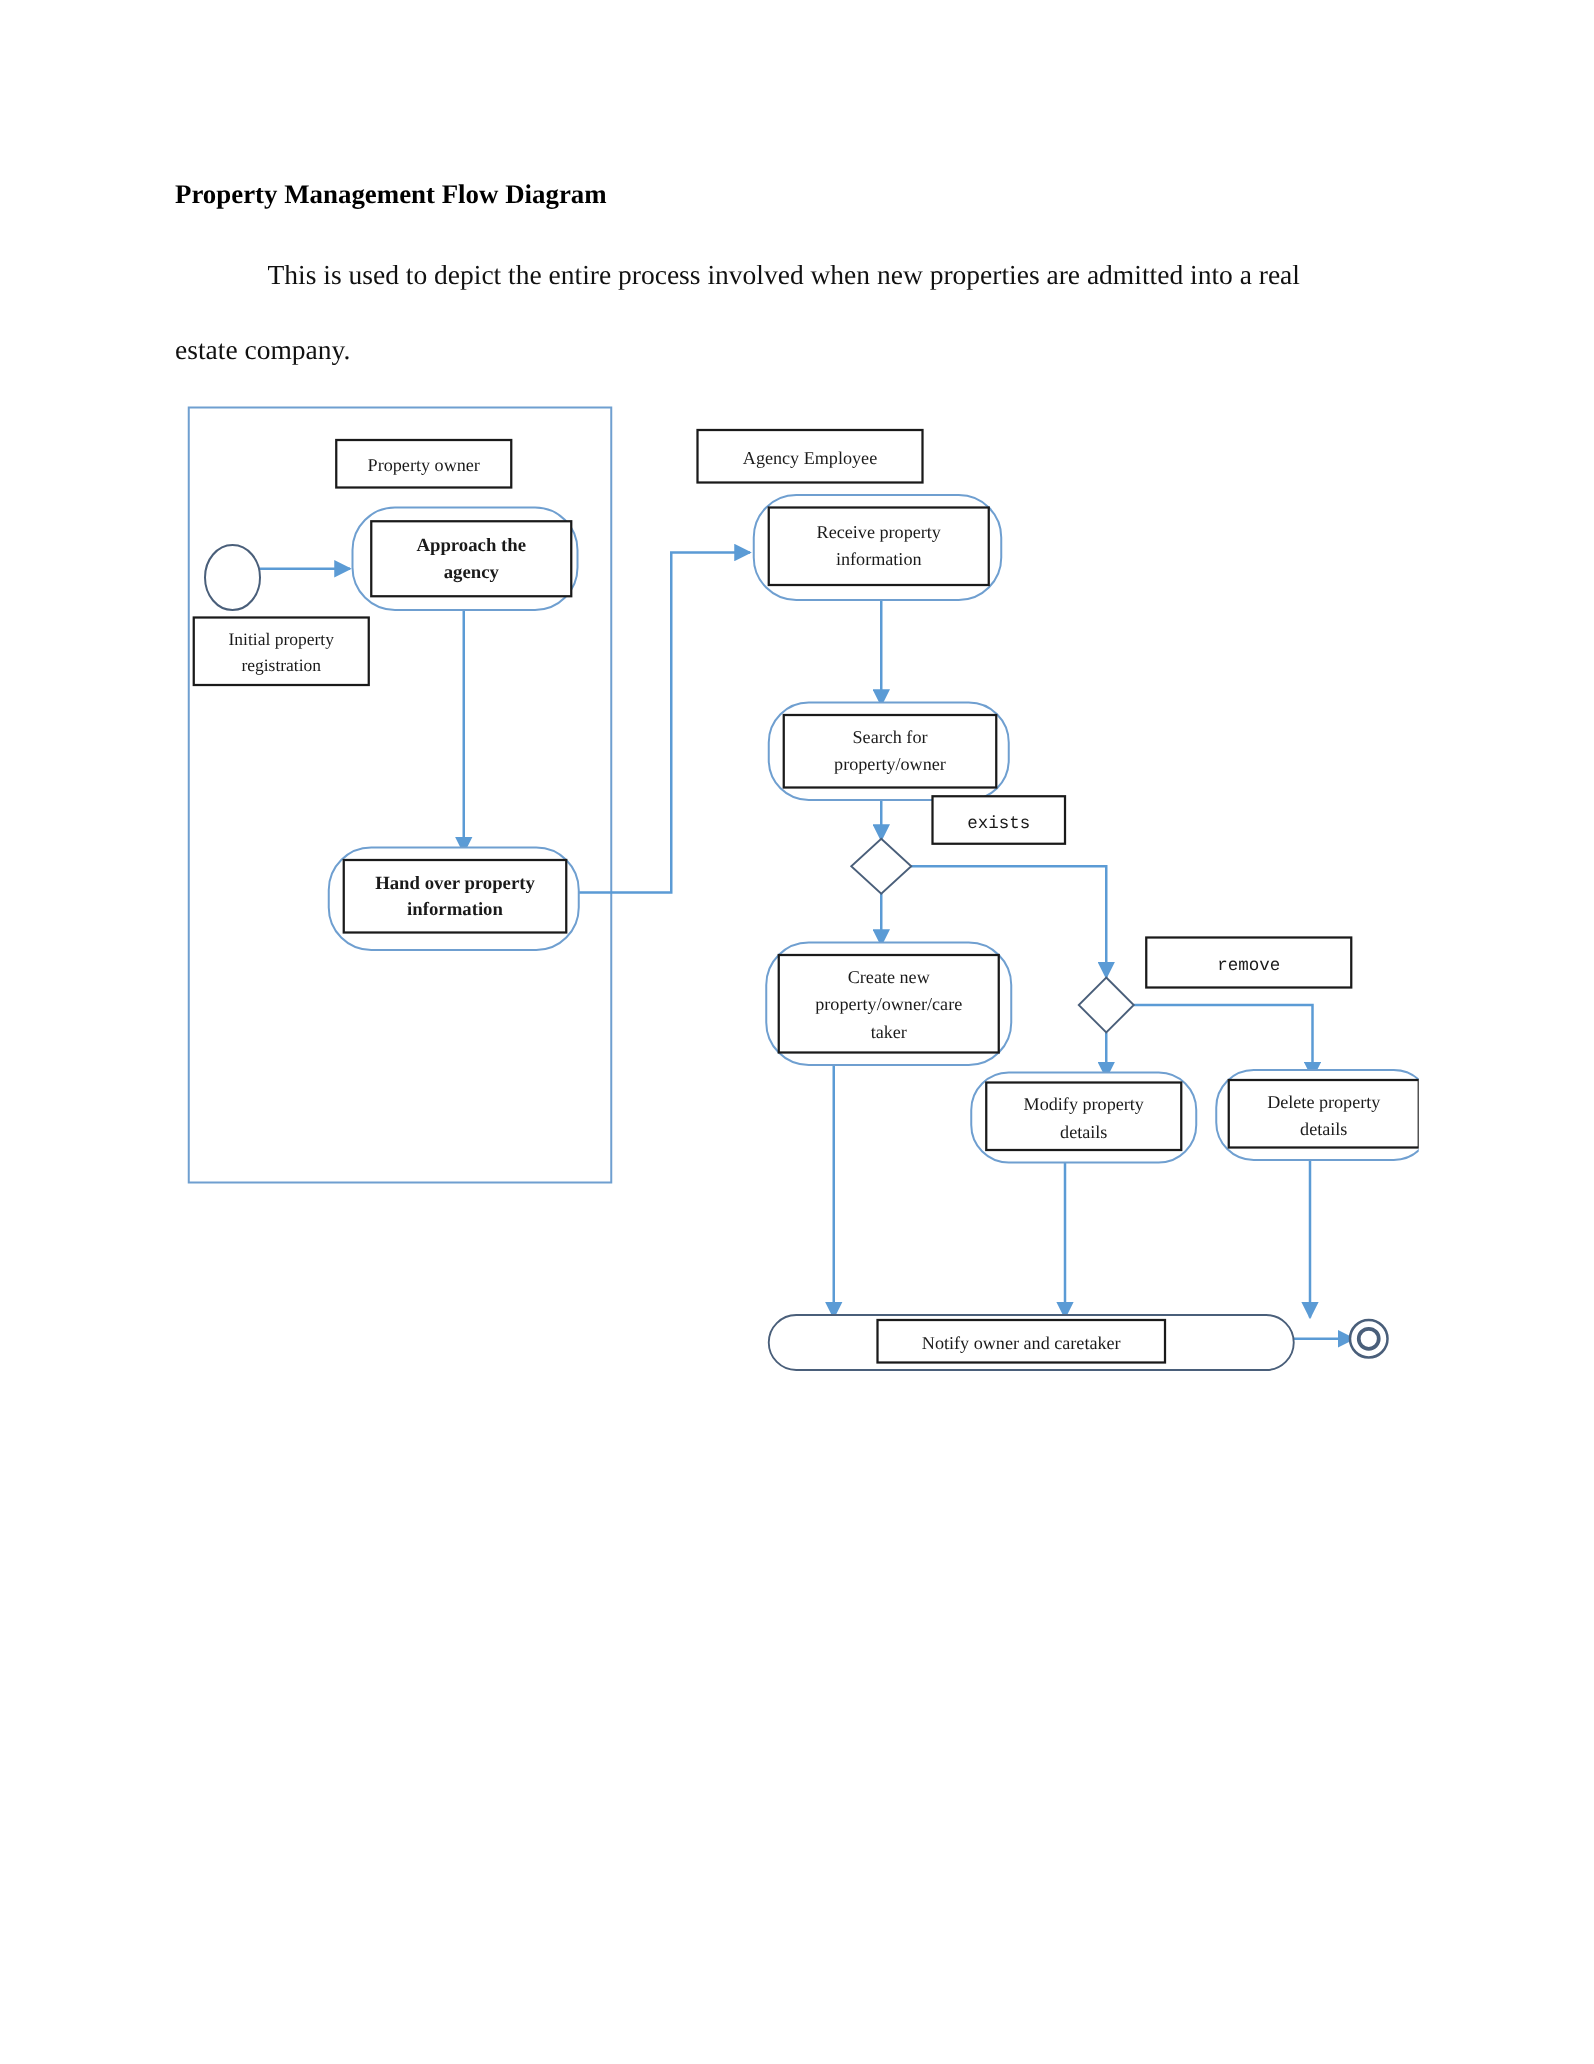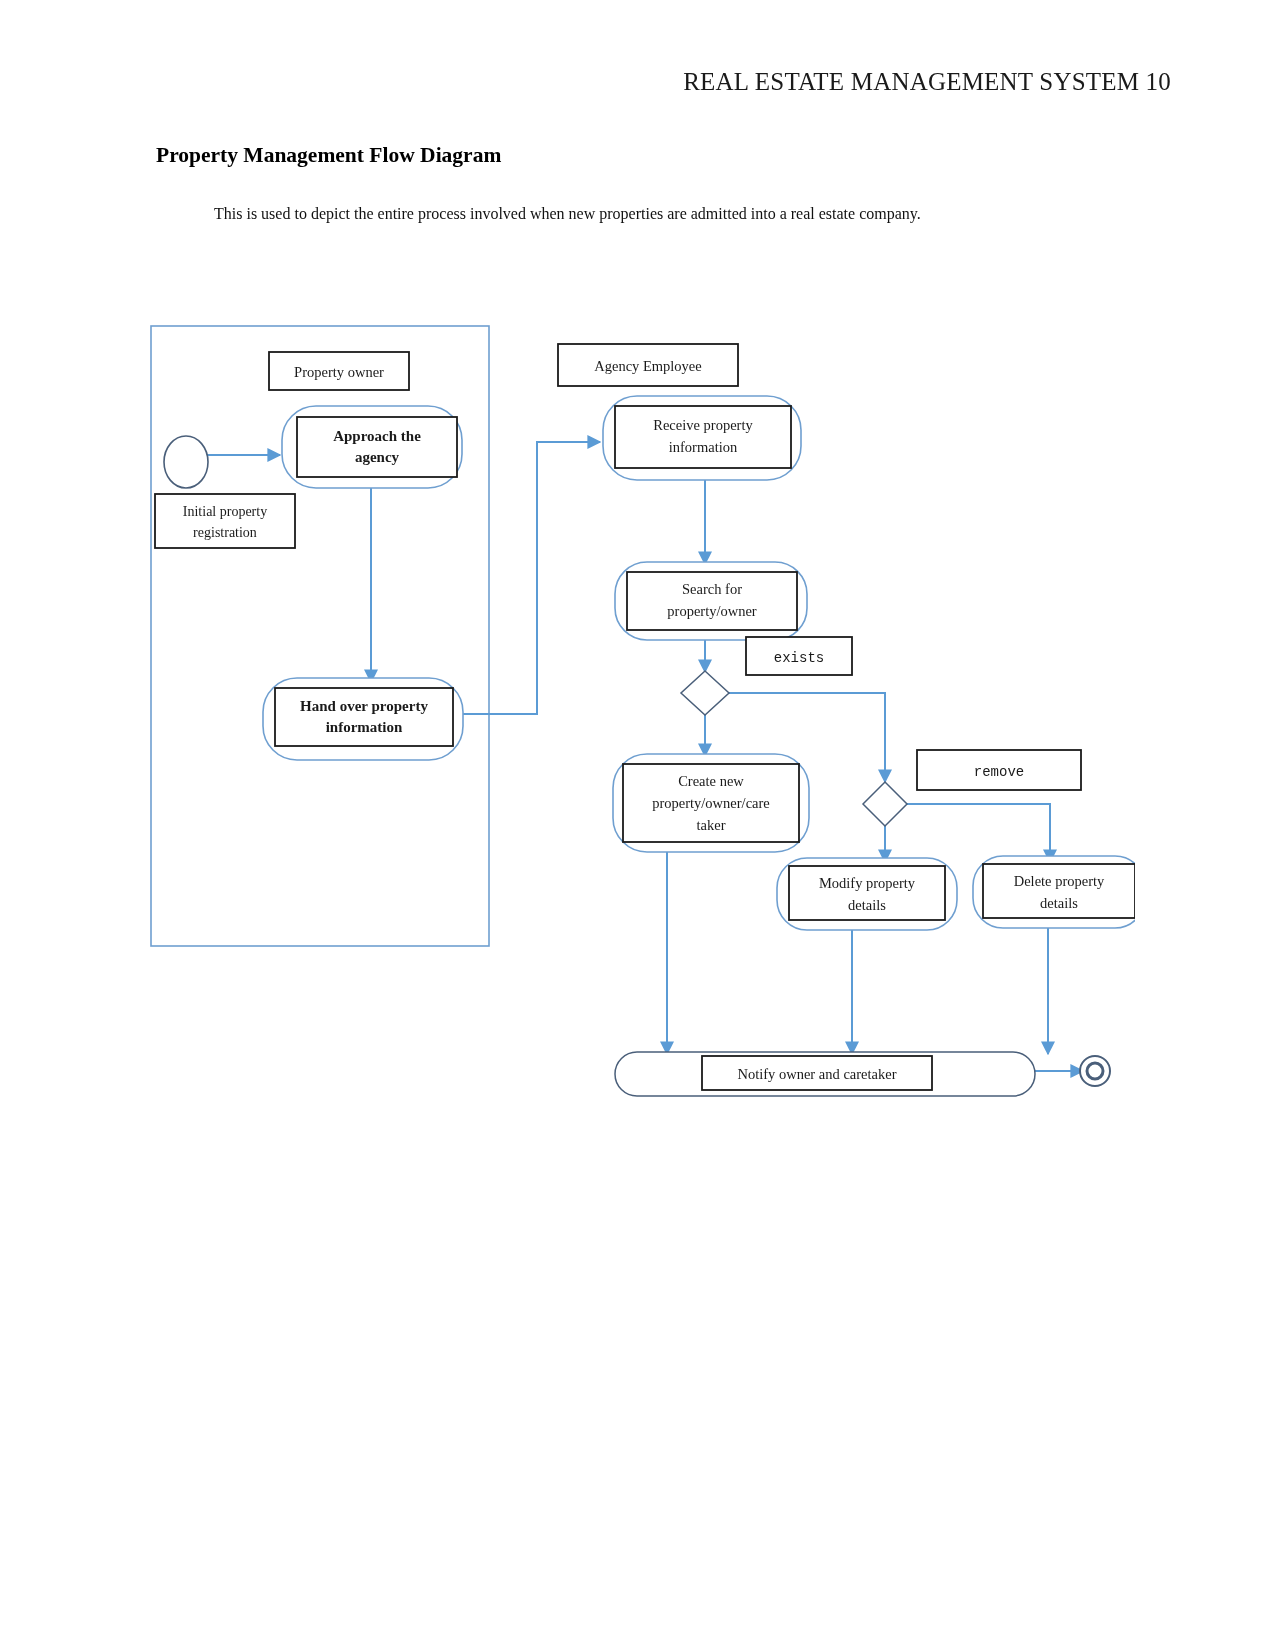--- a/index.html
+++ b/index.html
@@ -25,29 +25,28 @@
     white-space: nowrap;
     color: #1a1a1a;
   }
   .heading {
     position: absolute;
     top: 143px;
     left: 140px;
     font-size: 21.5px;
     font-weight: bold;
     color: #000000;
-    margin-left: 16px;
   }
   .body-para {
     position: absolute;
     top: 190px;
     left: 140px;
     width: 940px;
-    font-size: 16px;
-    line-height: 47px;
+    font-size: 22px;
+    line-height: 60px;
     text-align: left;
     color: #111111;
   }
   .body-para .indent {
     display: inline-block;
     width: 74px;
   }
   .diagram-wrap {
     position: absolute;
     top: 314px;
@@ -77,21 +76,20 @@
   .nd-label-mono {
     font-family: "Liberation Mono", "DejaVu Sans Mono", monospace;
     font-size: 14px;
   }
 </style>
 </head>
 <body>
 
 <div class="page">
 
-  <div class="doc-header">REAL ESTATE MANAGEMENT SYSTEM 10</div>
 
   <div class="heading">Property Management Flow Diagram</div>
 
   <div class="body-para"><span class="indent"></span><span>This is used to depict the entire process involved when new properties are admitted into a real estate company.</span></div>
 
   <div class="diagram-wrap">
     <svg viewBox="0 0 990 800" xmlns="http://www.w3.org/2000/svg">
       <defs>
         <marker id="arrowblue" viewBox="0 0 10 10" refX="9" refY="5" markerWidth="7" markerHeight="7" orient="auto-start-reverse">
           <path d="M 0 0 L 10 5 L 0 10 z" fill="#5B9BD5"></path>

